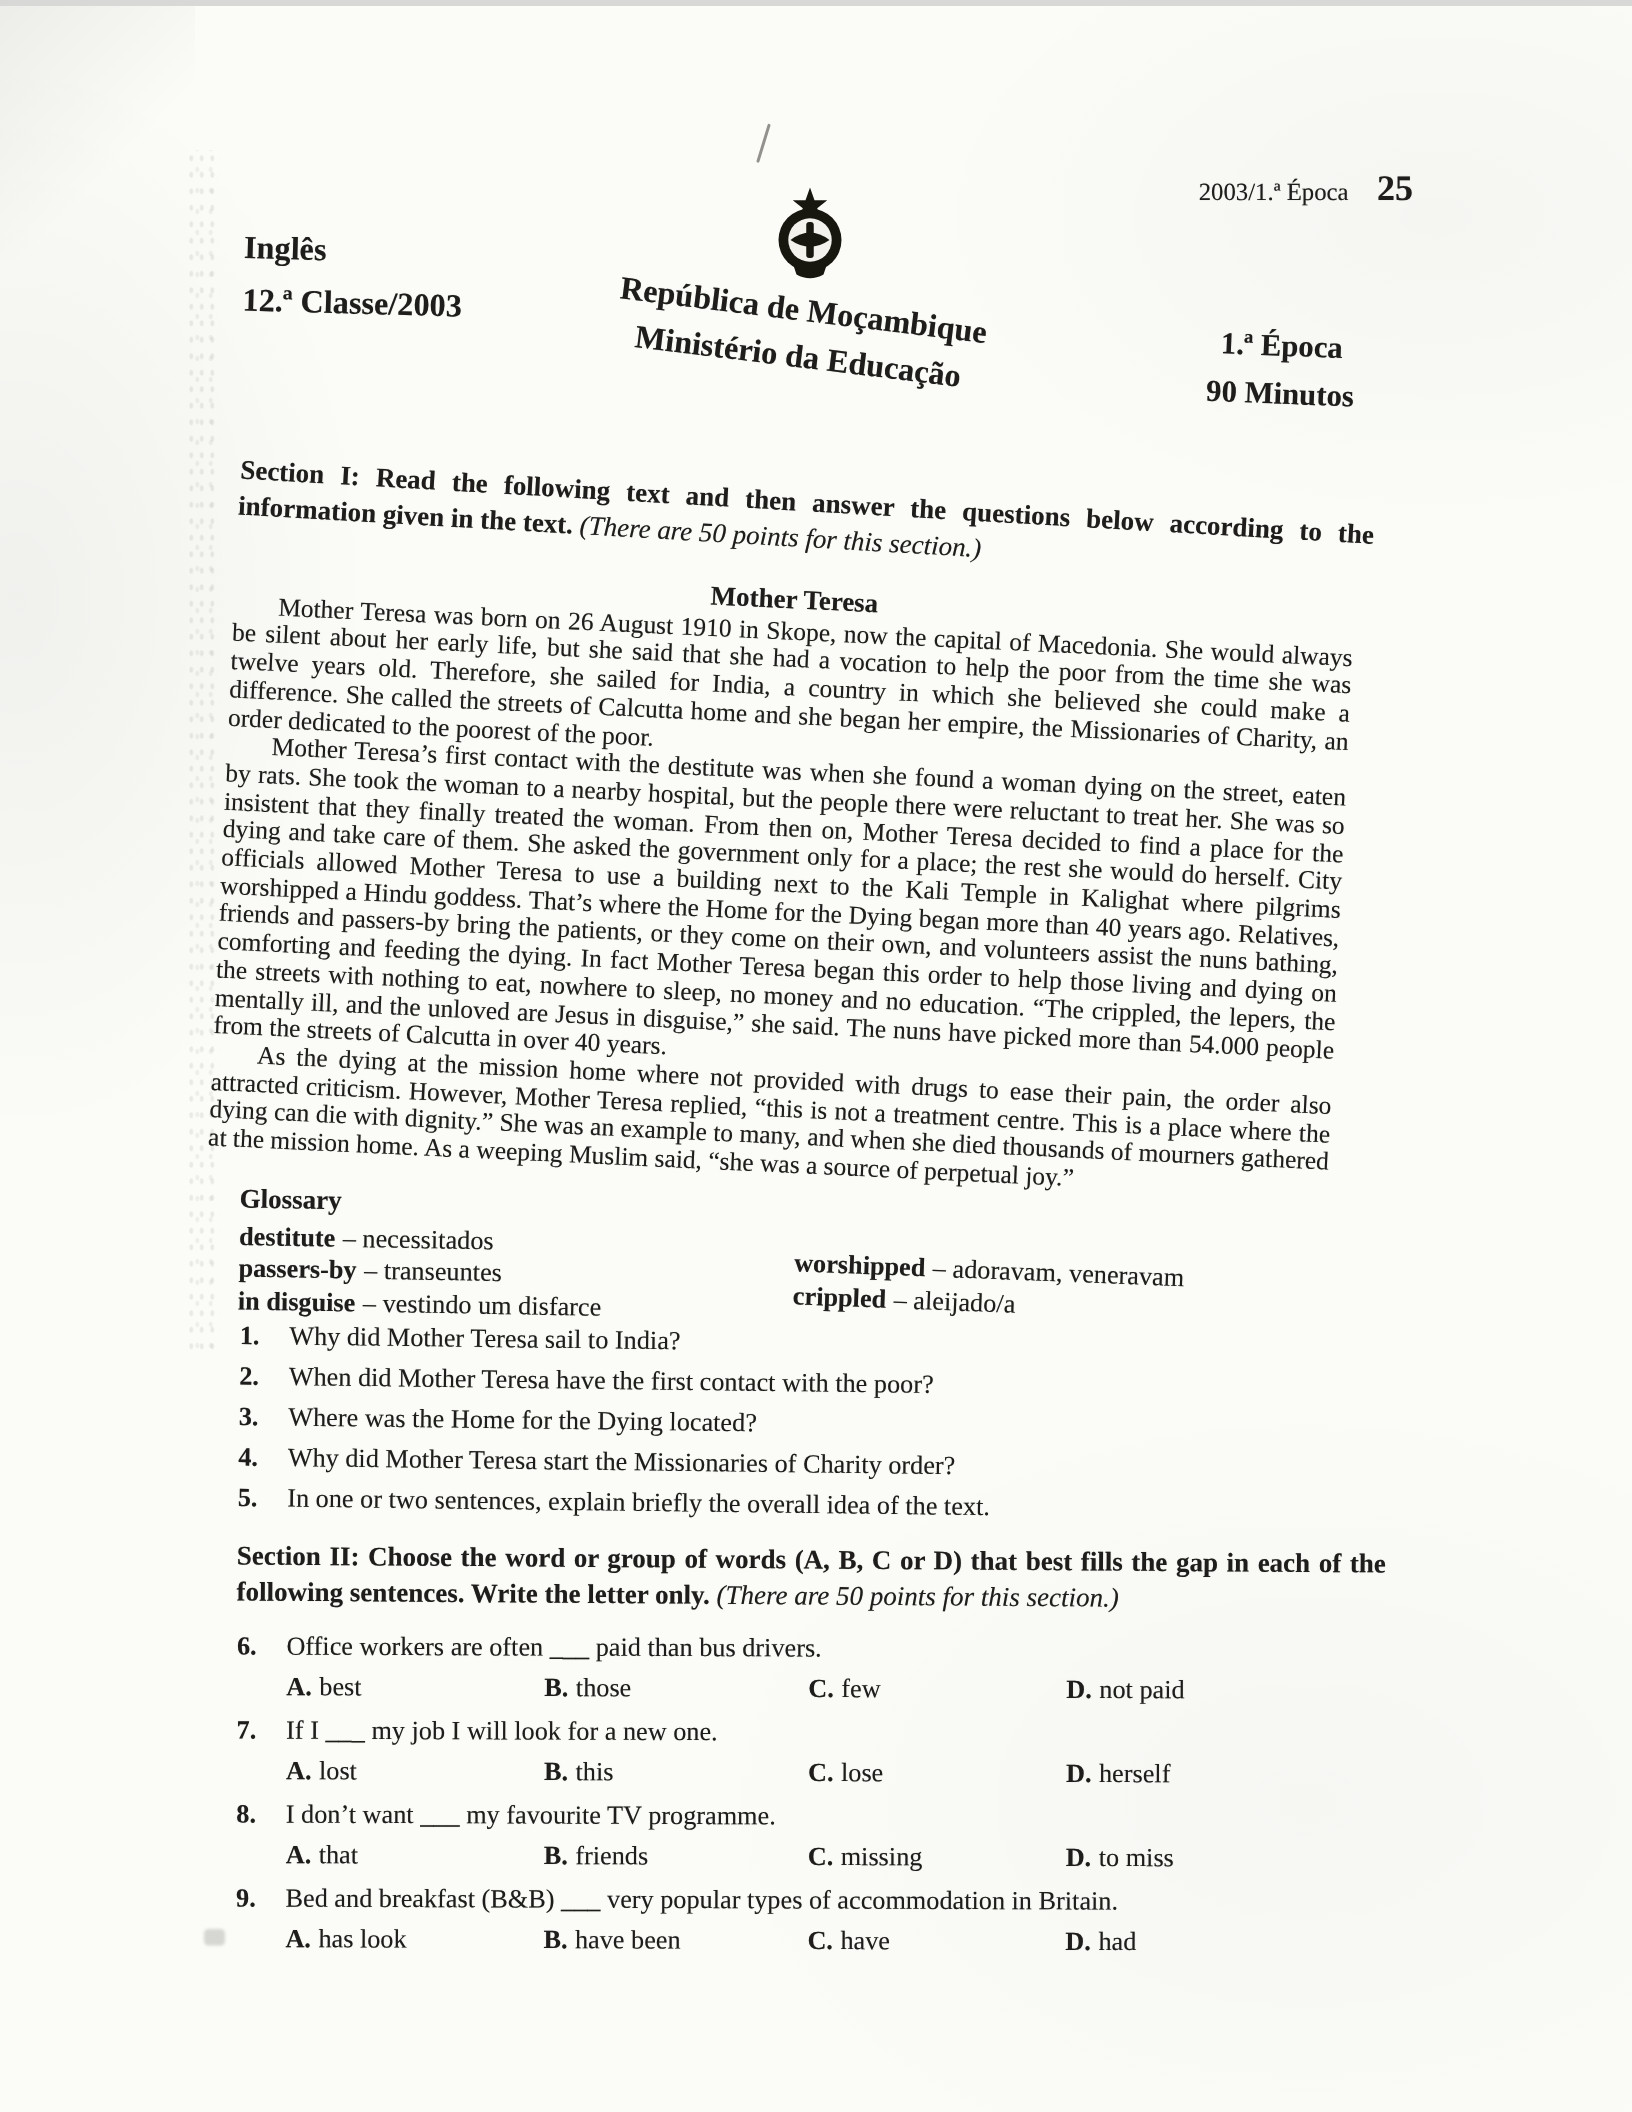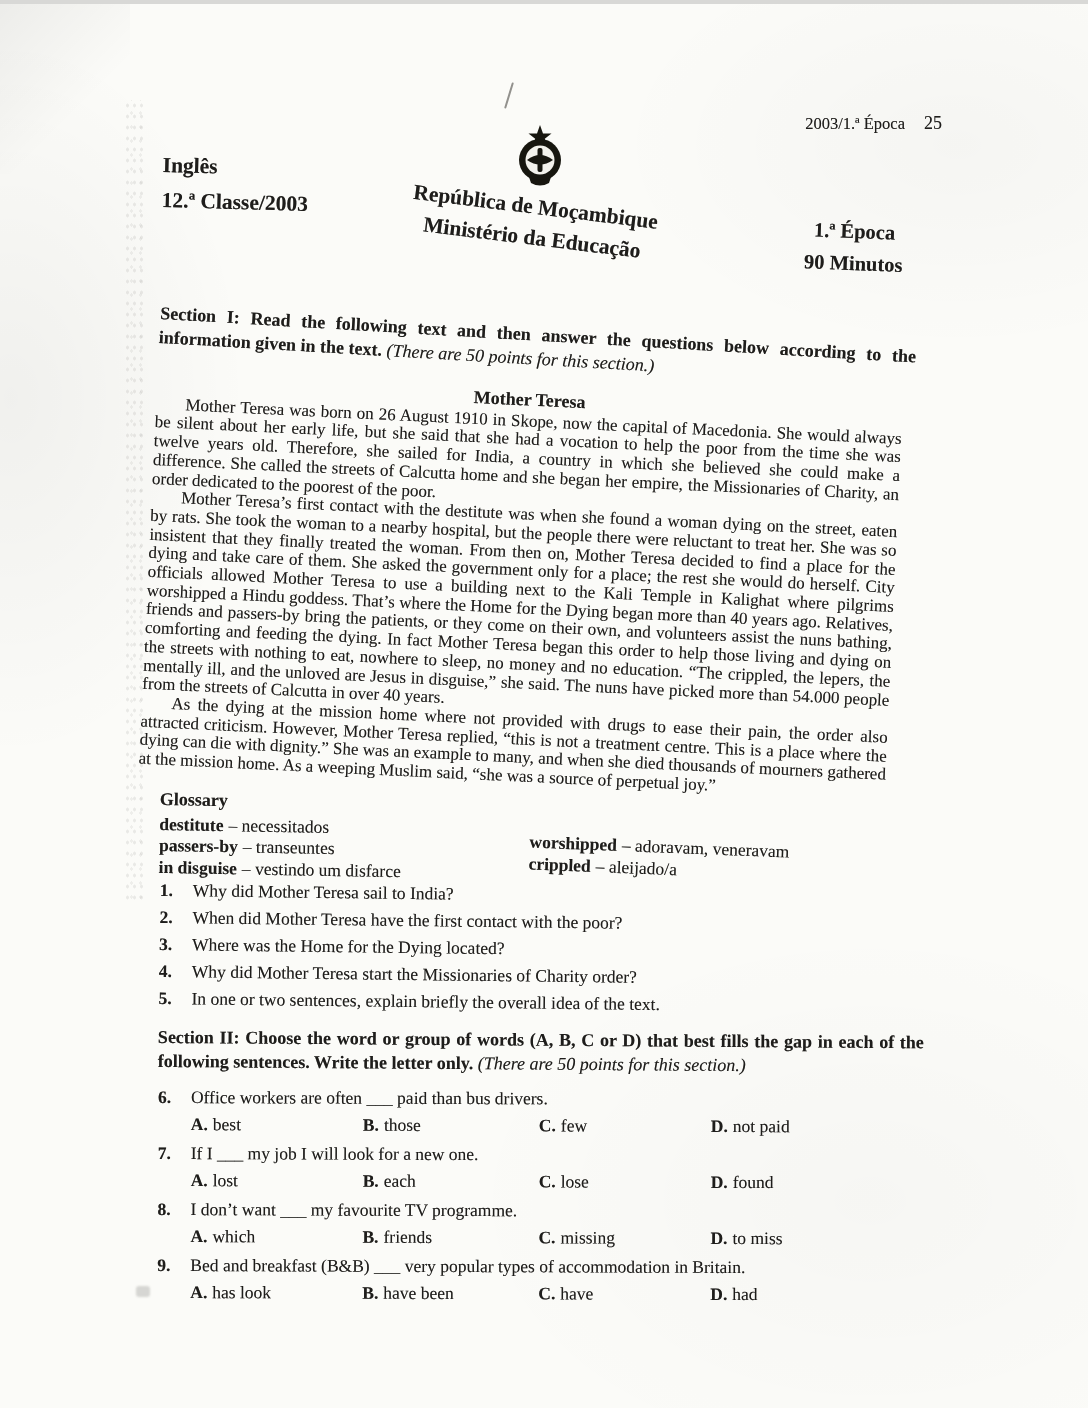--- a/index.html
+++ b/index.html
@@ -25,21 +25,21 @@
     background-size:7px 11px,9px 14px;background-position:0 0,3px 6px;
     opacity:.4;filter:blur(.3px);}
   .small-mark{position:absolute;left:136px;top:1282px;width:14px;height:11px;
     background:rgba(50,48,45,0.18);border-radius:3px;filter:blur(1px);}
   .slash-mark{position:absolute;left:508px;top:78px;width:2px;height:27px;
     background:#6f6d69;transform:rotate(17deg);border-radius:2px;opacity:.75;}
 
   
   .page-ref{position:absolute;top:109px;right:146px;display:flex;align-items:baseline;gap:19px;}
   .page-ref .ref-text{font-size:16.5px;}
-  .page-ref .page-num{font-size:18px;font-weight:normal;}
+  .page-ref .page-num{font-size:24px;font-weight:bold;}
   .subject-block{position:absolute;left:163px;top:151px;transform:rotate(1.6deg);
     transform-origin:left top;font-weight:bold;font-size:21.5px;line-height:1.0;}
   .subject-block .line2{margin-top:13px;}
   .emblem{position:absolute;left:515px;top:121px;}
   .ministry-block{position:absolute;left:407px;top:177px;width:262px;text-align:center;
     transform:rotate(7deg);transform-origin:left top;font-weight:bold;font-size:21.5px;line-height:1.0;}
   .ministry-block .line2{margin-top:9px;}
   .epoch-block{position:absolute;left:799px;top:215px;width:112px;text-align:center;
     transform:rotate(2.2deg);transform-origin:left top;font-weight:bold;font-size:20.5px;line-height:1.0;}
   .epoch-block .line2{margin-top:11px;}
@@ -186,33 +186,33 @@
       </div>
     </div>
 
     <div class="q2-item">
       <div class="q2-line">
           <span class="q-num">7.</span>
           <span>If I ___ my job I will look for a new one.</span>
         </div>
       <div class="options">
         <span><span class="opt-letter">A.</span><span class="opt-text">lost</span></span>
-        <span><span class="opt-letter">B.</span><span class="opt-text">each</span></span>
+        <span><span class="opt-letter">B.</span><span class="opt-text">this</span></span>
         <span><span class="opt-letter">C.</span><span class="opt-text">lose</span></span>
-        <span><span class="opt-letter">D.</span><span class="opt-text">found</span></span>
+        <span><span class="opt-letter">D.</span><span class="opt-text">herself</span></span>
       </div>
     </div>
 
     <div class="q2-item">
       <div class="q2-line">
           <span class="q-num">8.</span>
           <span>I don’t want ___ my favourite TV programme.</span>
         </div>
       <div class="options">
-        <span><span class="opt-letter">A.</span><span class="opt-text">which</span></span>
+        <span><span class="opt-letter">A.</span><span class="opt-text">that</span></span>
         <span><span class="opt-letter">B.</span><span class="opt-text">friends</span></span>
         <span><span class="opt-letter">C.</span><span class="opt-text">missing</span></span>
         <span><span class="opt-letter">D.</span><span class="opt-text">to miss</span></span>
       </div>
     </div>
 
     <div class="q2-item">
       <div class="q2-line">
           <span class="q-num">9.</span>
           <span>Bed and breakfast (B&amp;B) ___ very popular types of accommodation in Britain.</span>

